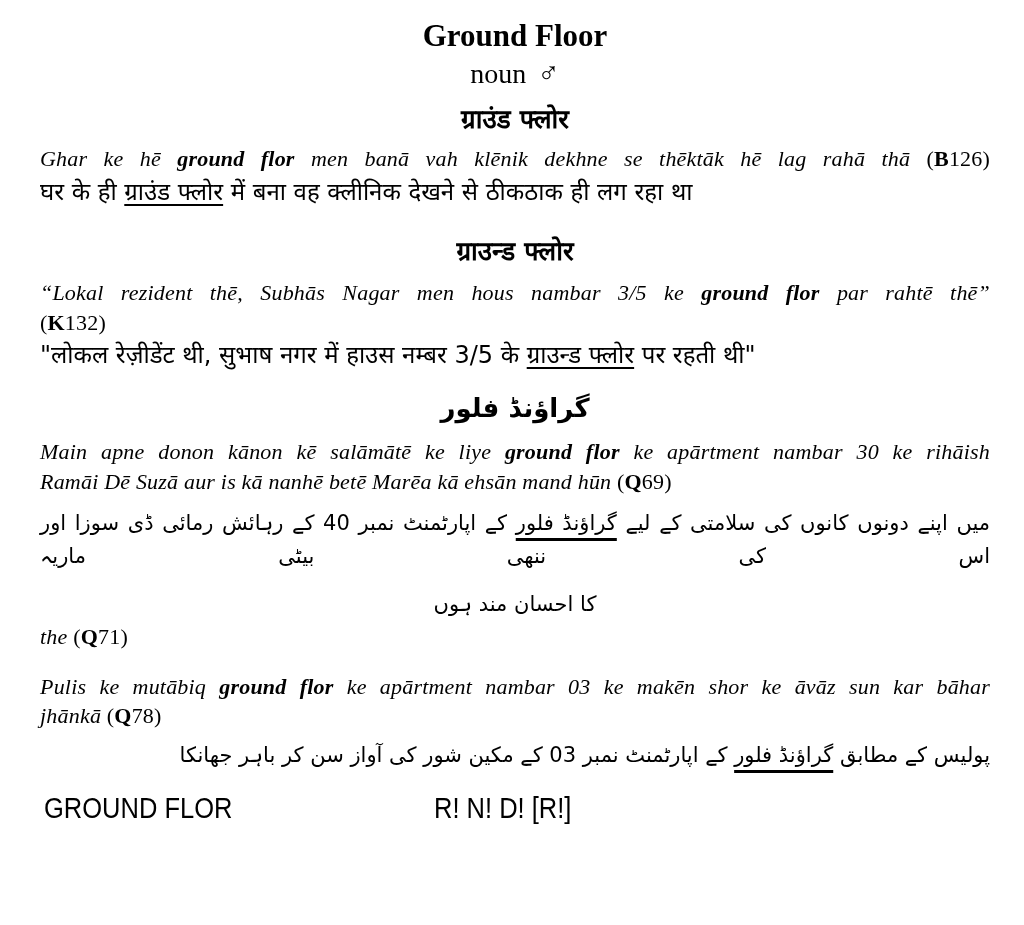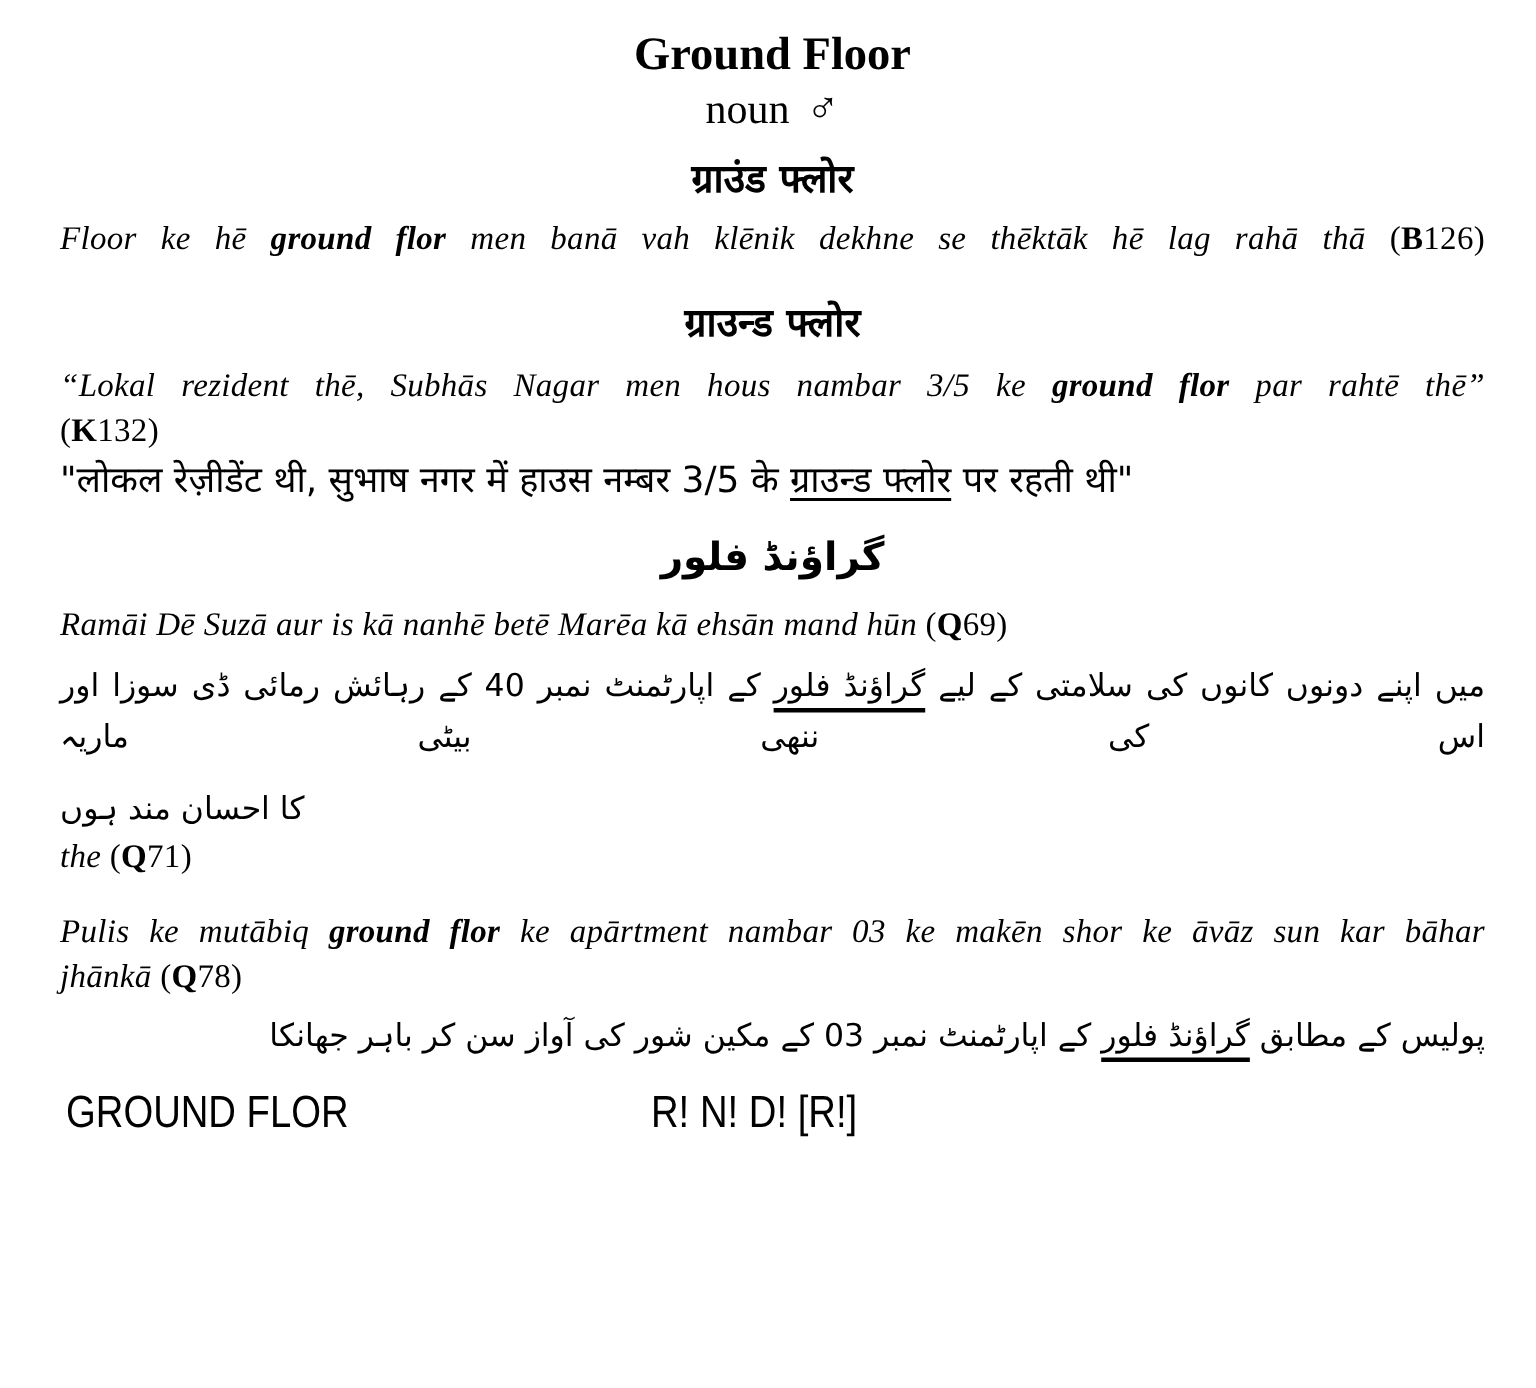--- a/index.html
+++ b/index.html
@@ -46,21 +46,21 @@
   .seg-b  { font-weight:700; }
   .seg-u  { text-decoration:underline; text-decoration-thickness:2px; text-underline-offset:4px; }
   .urdu-line .seg-u { text-decoration-thickness:3px; text-underline-offset:8px; }
 
   
   .mt-ex1  { margin-top:6px; }
   .mt-h2   { margin-top:22px; margin-bottom:10px; }
   .mt-tr2  { margin-top:2px; }
   .mt-ex3  { margin-top:4px; }
   .mt-ur1  { margin-top:10px; }
-  .mt-ur2  { margin-top:14px; }
+  .mt-ur2  { margin-top:14px;text-align:center; }
   .mt-ex4  { margin-top:12px; }
   .mt-ur4  { margin-top:8px; }
   .mt-ex5  { margin-top:20px; }
   .mt-ur5  { margin-top:8px; }
 
   .footer-row {
     display:flex; align-items:flex-start; margin:18px 0 0 4px;
     font-family:"Liberation Sans", sans-serif;
   }
   .headword {
@@ -79,29 +79,31 @@
 
   <h1 class="title">Ground Floor</h1>
 
   <div class="pos-line">
     <span>noun</span>
     <span class="gender">♂</span>
   </div>
 
 
   <div class="script-heading hindi-heading">ग्राउंड फ्लोर</div>
-  <div class="ex-line just mt-ex1"><span class="seg-i">Floor ke hē </span><span class="seg-bi">ground flor</span><span class="seg-i"> men banā vah klēnik dekhne se thēktāk hē lag rahā thā </span><span class="seg-p">(</span><span class="seg-b">B</span><span class="seg-p">126)</span></div>
+  <div class="ex-line just mt-ex1"><span class="seg-i">Ghar ke hē </span><span class="seg-bi">ground flor</span><span class="seg-i"> men banā vah klēnik dekhne se thēktāk hē lag rahā thā </span><span class="seg-p">(</span><span class="seg-b">B</span><span class="seg-p">126)</span></div>
+  <div class="hindi-line"><span class="seg-p">घर के ही </span><span class="seg-u">ग्राउंड फ्लोर</span><span class="seg-p"> में बना वह क्लीनिक देखने से ठीकठाक ही लग रहा था</span></div>
 
   <div class="script-heading hindi-heading mt-h2">ग्राउन्ड फ्लोर</div>
   <div class="ex-line just"><span class="seg-i">“Lokal rezident thē, Subhās Nagar men hous nambar 3/5 ke </span><span class="seg-bi">ground flor</span><span class="seg-i"> par rahtē thē”</span></div>
   <div class="ex-line"><span class="seg-p">(</span><span class="seg-b">K</span><span class="seg-p">132)</span></div>
   <div class="hindi-line mt-tr2"><span class="seg-p">"लोकल रेज़ीडेंट थी, सुभाष नगर में हाउस नम्बर 3/5 के </span><span class="seg-u">ग्राउन्ड फ्लोर</span><span class="seg-p"> पर रहती थी"</span></div>
 
   <div class="script-heading urdu-heading" dir="rtl">گراؤنڈ فلور</div>
 
+  <div class="ex-line just mt-ex3"><span class="seg-i">Main apne donon kānon kē salāmātē ke liye </span><span class="seg-bi">ground flor</span><span class="seg-i"> ke apārtment nambar 30 ke rihāish</span></div>
   <div class="ex-line"><span class="seg-i">Ramāi Dē Suzā aur is kā nanhē betē Marēa kā ehsān mand hūn </span><span class="seg-p">(</span><span class="seg-b">Q</span><span class="seg-p">69)</span></div>
   <div class="urdu-line just mt-ur1" dir="rtl"><span class="seg-p">میں اپنے دونوں کانوں کی سلامتی کے لیے </span><span class="seg-u">گراؤنڈ فلور</span><span class="seg-p"> کے اپارٹمنٹ نمبر 40 کے رہائش رمائی ڈی سوزا اور اس کی ننھی بیٹی ماریہ</span></div>
   <div class="urdu-line align-left mt-ur2" dir="rtl"><span class="seg-p">کا احسان مند ہوں</span></div>
 
   <div class="ex-line"><span class="seg-i">the </span><span class="seg-p">(</span><span class="seg-b">Q</span><span class="seg-p">71)</span></div>
 
   <div class="ex-line just mt-ex5"><span class="seg-i">Pulis ke mutābiq </span><span class="seg-bi">ground flor</span><span class="seg-i"> ke apārtment nambar 03 ke makēn shor ke āvāz sun kar bāhar</span></div>
   <div class="ex-line"><span class="seg-i">jhānkā </span><span class="seg-p"> (</span><span class="seg-b">Q</span><span class="seg-p">78)</span></div>
   <div class="urdu-line mt-ur5" dir="rtl"><span class="seg-p">پولیس کے مطابق </span><span class="seg-u">گراؤنڈ فلور</span><span class="seg-p"> کے اپارٹمنٹ نمبر 03 کے مکین شور کی آواز سن کر باہر جھانکا</span></div>
 

